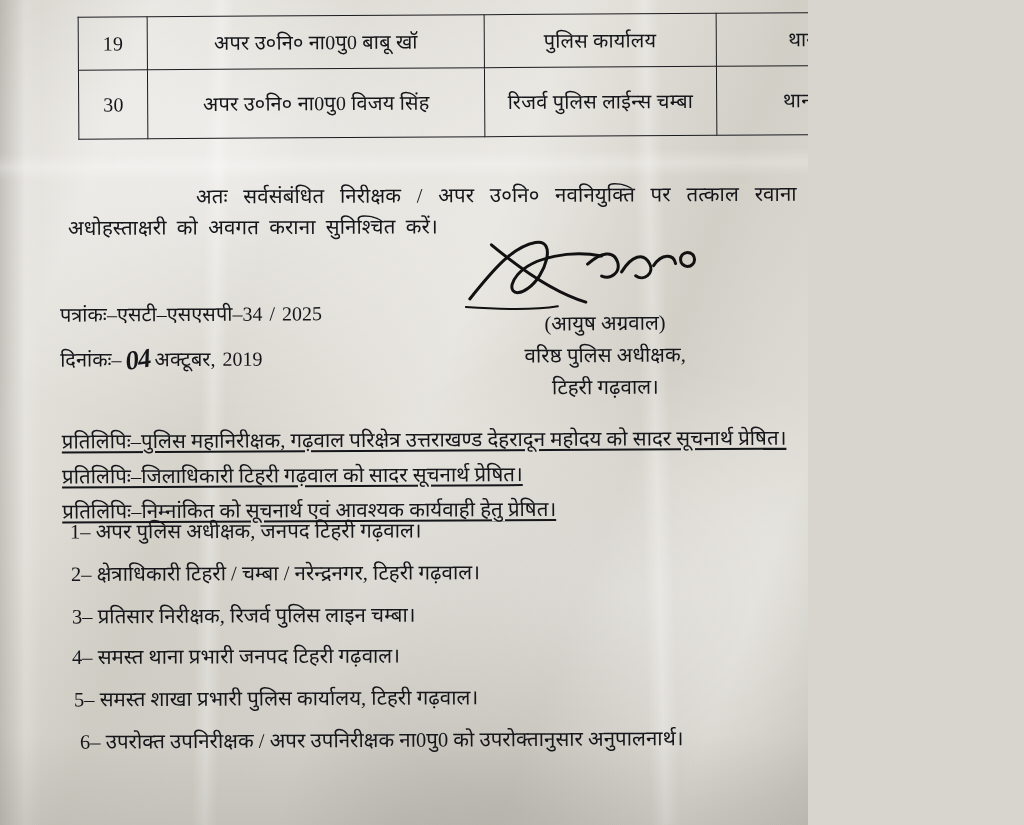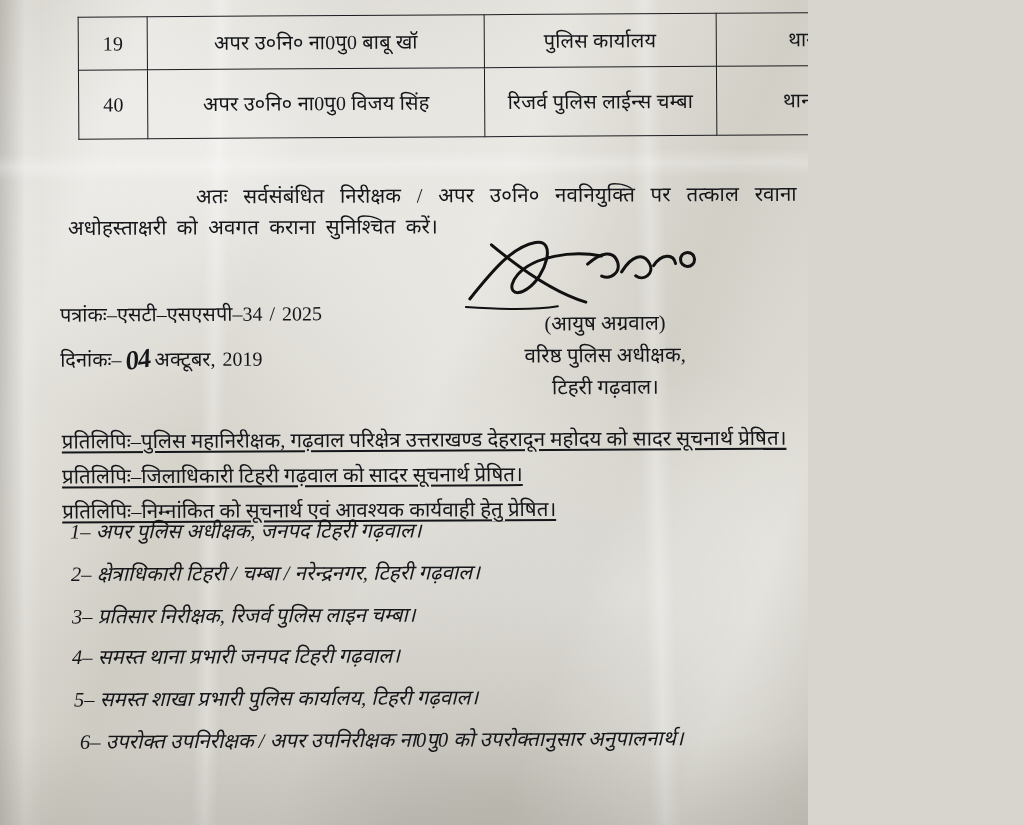--- a/index.html
+++ b/index.html
@@ -145,21 +145,20 @@
   }
   .copies .u { text-decoration: underline; text-underline-offset: 3px; }
 
   .list {
     position: absolute;
     left: 70px;
     top: 515px;
     width: 930px;
     font-size: 20.5px;
     line-height: 1.55;
-    font-style: italic;
   }
   .list .li {
     margin-bottom: 10px;
     white-space: nowrap;
   }
   .list .li:nth-child(1) { transform: rotate(-0.2deg); }
   .list .li:nth-child(2) { transform: rotate(-0.25deg) translateX(1px); }
   .list .li:nth-child(3) { transform: rotate(-0.3deg) translateX(2px); }
   .list .li:nth-child(4) { transform: rotate(-0.25deg) translateX(2px); }
   .list .li:nth-child(5) { transform: rotate(-0.3deg) translateX(4px); }
@@ -180,21 +179,21 @@
 
     <table class="tbl">
       <tbody>
           <tr class="r1">
         <td class="sn">19</td>
         <td class="nm">अपर उ०नि० ना0पु0 बाबू खॉ</td>
         <td class="pl">पुलिस कार्यालय</td>
         <td class="ps">थाना कैम्पटी</td>
       </tr>
       <tr class="r2">
-        <td class="sn">40</td>
+        <td class="sn">30</td>
         <td class="nm">अपर उ०नि० ना0पु0 विजय सिंह</td>
         <td class="pl">रिजर्व पुलिस लाईन्स चम्बा</td>
         <td class="ps">थाना लम्बगांव</td>
       </tr>
     </tbody>
       </table>
 
     <div class="para p-main">अतः सर्वसंबंधित निरीक्षक / अपर उ०नि० नवनियुक्ति पर तत्काल रवाना होकर अनुपालन से अधोहस्ताक्षरी को अवगत कराना सुनिश्चित करें।</div>
 
     <div class="ref-block">

